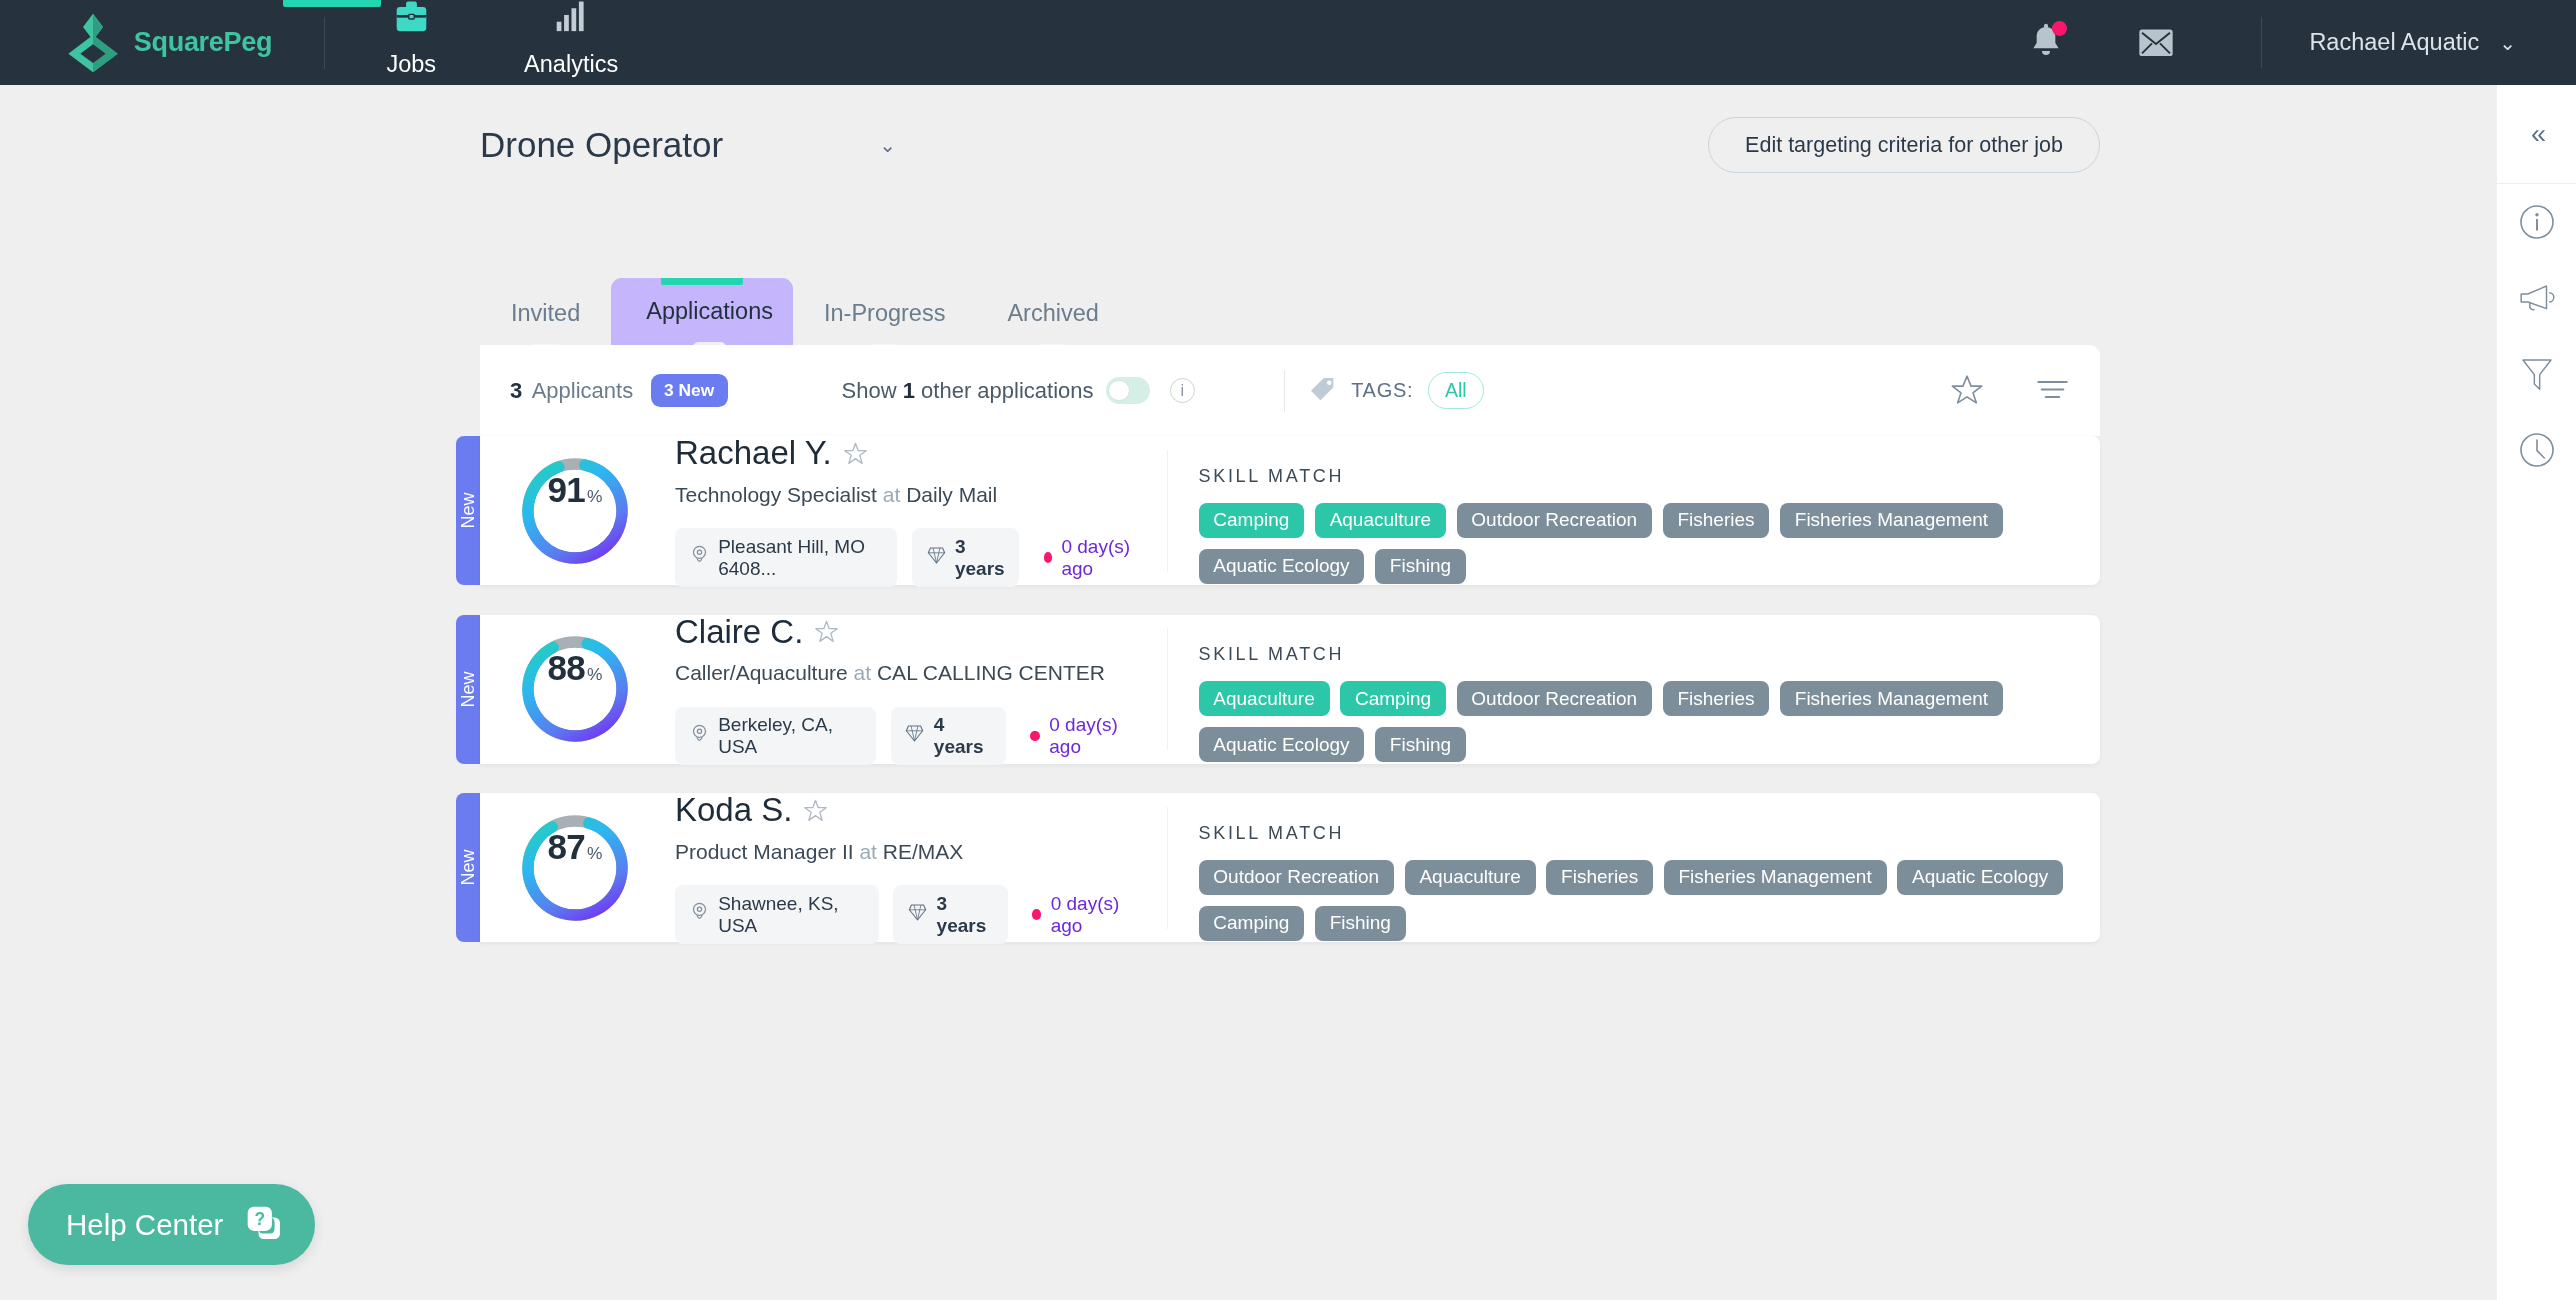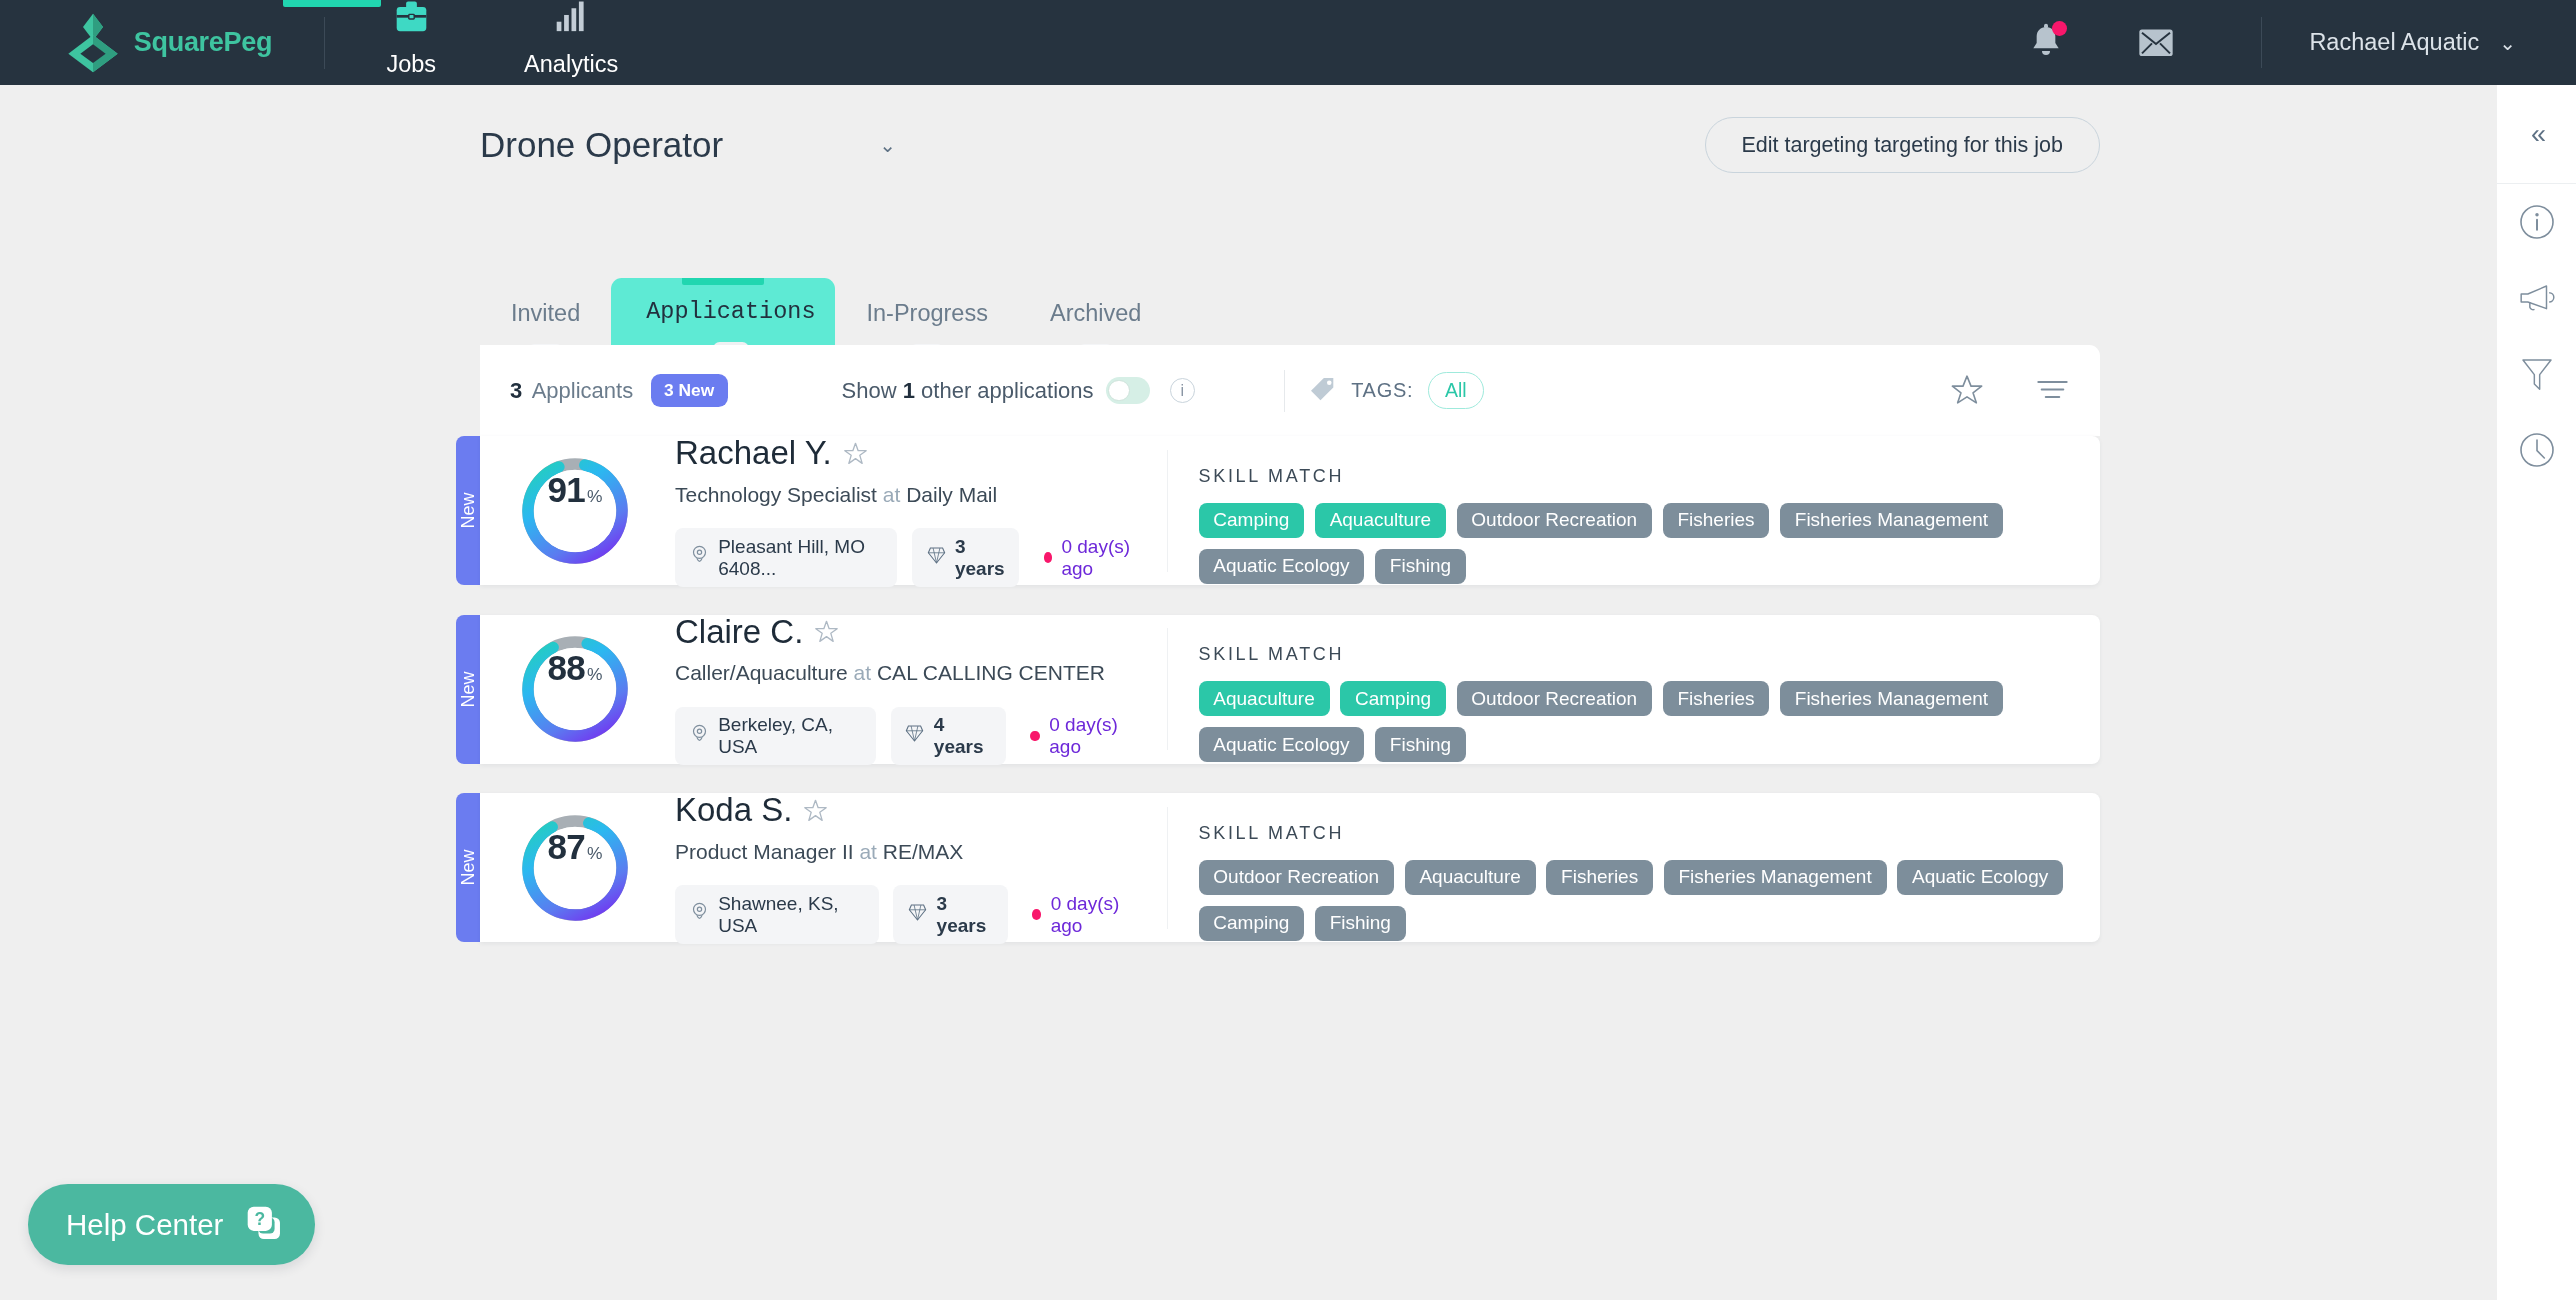--- a/index.html
+++ b/index.html
@@ -91,21 +91,21 @@
   
   .tabs{
     position:absolute;left:480px;top:193px;display:flex;align-items:flex-end;
   }
   .tab{
     display:flex;align-items:center;gap:17.4px;
     padding:17.4px 31px;border-radius:10.7px 10.7px 0 0;cursor:pointer;position:relative;
     background:transparent;
     flex-direction:column;
   }
-  .tab.active{background:#5eead4;padding:20px 20px 19px 35px;font-family:Liberation Mono, monospace;}
+  .tab.active{background:#c4b5fd;padding:20px 20px 19px 35px;}
   .tab-underline{
     position:absolute;left:50%;transform:translateX(-50%);top:0;
     width:82px;height:7.4px;background:#21D6B0;border-radius:0 0 2px 2px;
   }
   .tab-label{font-size:23.5px;color:#6B7C8C;}
   .tab.active .tab-label{color:#22303E;}
   .tab-count{
     background:#F4F5F7;border-radius:6.7px;min-width:32px;height:38px;
     display:flex;align-items:center;justify-content:center;padding:0 10.7px;
     font-size:23.5px;color:#3C4A57;
@@ -287,21 +287,21 @@
   </div>
 </div>
 
 <div class="main">
 
   <div class="page-head">
     <div class="job-select">
       <span class="job-title">Drone Operator</span>
       <span class="job-caret">⌄</span>
     </div>
-    <button class="edit-criteria-btn">Edit targeting targeting for this job</button>
+    <button class="edit-criteria-btn">Edit targeting criteria for other job</button>
   </div>
 
   <div class="tabs">
     <div class="tab">
       <span class="tab-label">Invited</span>
       <span class="tab-count">0</span>
     </div>
     <div class="tab active">
       <span class="tab-underline"></span>
       <span class="tab-label">Applications</span>

